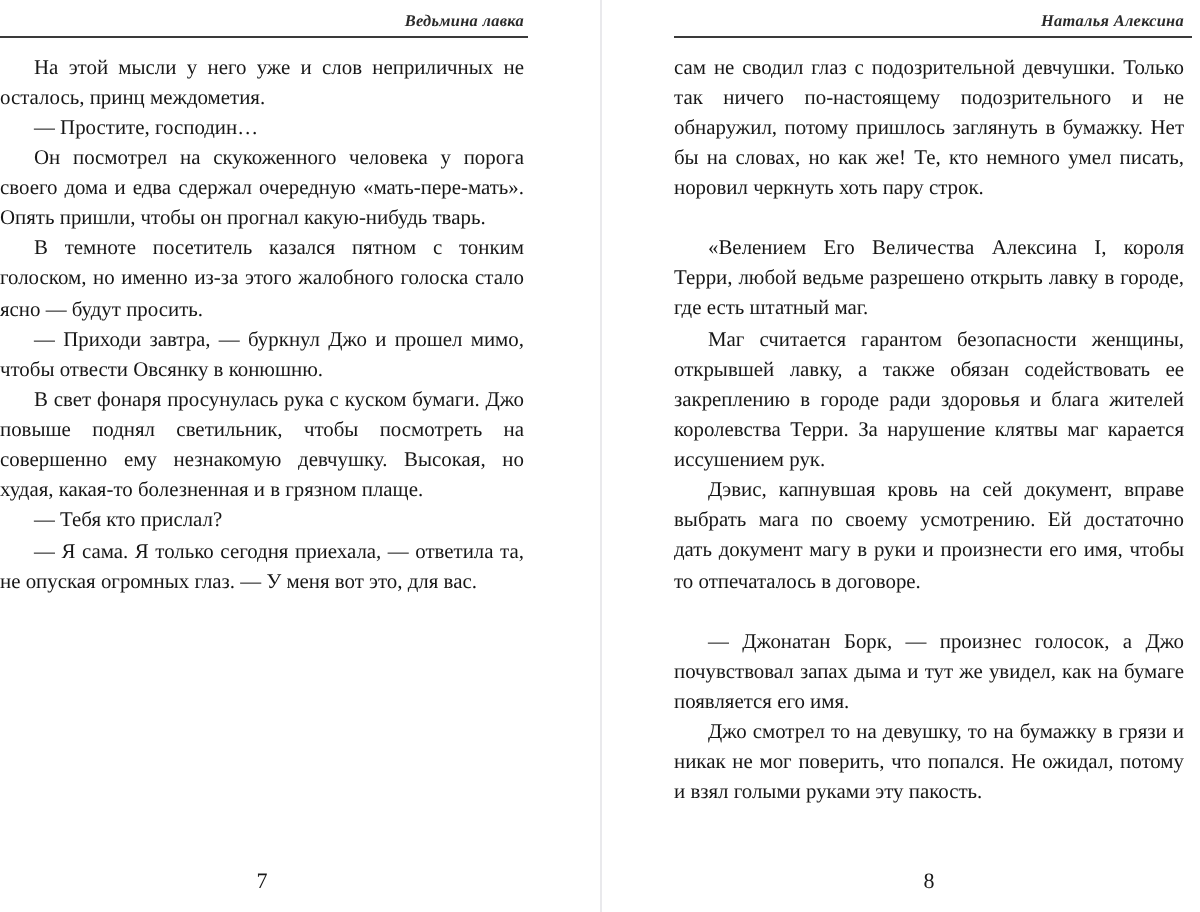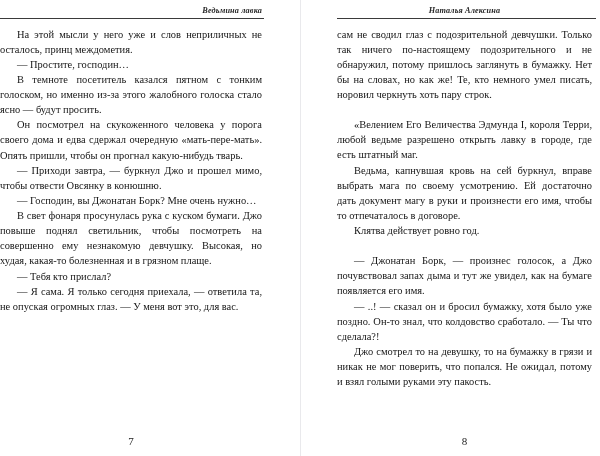--- a/index.html
+++ b/index.html
@@ -50,21 +50,21 @@
     font-style: italic;
     font-weight: bold;
     font-size: 8.2px;
     letter-spacing: 0.15px;
     color: #2a2a2a;
     padding-top: 6px;
     padding-bottom: 2.5px;
     white-space: nowrap;
   }
   .page-left .running-head { text-align: right; }
-  .page-right .running-head { text-align: center; }
+  .page-right .running-head { text-align: right; }
 
   .head-rule {
     height: 1px;
     background: #3a3a3a;
     margin-bottom: 8px;
   }
   .page-left .head-rule {
     margin-left: -40px;
     margin-right: -2px;
   }
@@ -116,41 +116,39 @@
 <div class="spread">
 
   <div class="gutter-line"></div>
 
   <div class="page page-left">
     <div class="running-head">Ведьмина лавка</div>
     <div class="head-rule"></div>
     <div class="body-text">
       <p>На этой мысли у него уже и слов неприличных не осталось, принц междометия.</p>
       <p>— Простите, господин…</p>
+      <p>Он посмотрел на скукоженного человека у порога своего дома и едва сдержал очередную «мать-пере-мать». Опять пришли, чтобы он прогнал какую-нибудь тварь.</p>
       <p>В темноте посетитель казался пятном с тонким голоском, но именно из-за этого жалобного голоска стало ясно — будут просить.</p>
-      <p>Он посмотрел на скукоженного человека у порога своего дома и едва сдержал очередную «мать-пере-мать». Опять пришли, чтобы он прогнал какую-нибудь тварь.</p>
       <p>— Приходи завтра, — буркнул Джо и прошел мимо, чтобы отвести Овсянку в конюшню.</p>
-      <p>— Господин, вы Джонатан Борк? Мне очень нужно…</p>
       <p>В свет фонаря просунулась рука с куском бумаги. Джо повыше поднял светильник, чтобы посмотреть на совершенно ему незнакомую девчушку. Высокая, но худая, какая-то болезненная и в грязном плаще.</p>
       <p>— Тебя кто прислал?</p>
       <p>— Я сама. Я только сегодня приехала, — ответила та, не опуская огромных глаз. — У меня вот это, для вас.</p>
 
     </div>
     <div class="folio">7</div>
   </div>
 
   <div class="page page-right">
     <div class="running-head">Наталья Алексина</div>
     <div class="head-rule"></div>
     <div class="body-text">
       <p class="no-indent">сам не сводил глаз с подозрительной девчушки. Только так ничего по-настоящему подозрительного и не обнаружил, потому пришлось заглянуть в бумажку. Нет бы на словах, но как же! Те, кто немного умел писать, норовил черкнуть хоть пару строк.</p>
-      <p class="spaced">«Велением Его Величества Эдмунда I, короля Терри, любой ведьме разрешено открыть лавку в городе, где есть штатный маг.</p>
-      <p>Ведьма, капнувшая кровь на сей буркнул, вправе выбрать мага по своему усмотрению. Ей достаточно дать документ магу в руки и произнести его имя, чтобы то отпечаталось в договоре.</p>
-      <p>Клятва действует ровно год.</p>
+      <p class="spaced">«Велением Его Величества Алексина I, короля Терри, любой ведьме разрешено открыть лавку в городе, где есть штатный маг.</p>
+      <p>Маг считается гарантом безопасности женщины, открывшей лавку, а также обязан содействовать ее закреплению в городе ради здоровья и блага жителей королевства Терри. За нарушение клятвы маг карается иссушением рук.</p>
+      <p>Дэвис, капнувшая кровь на сей документ, вправе выбрать мага по своему усмотрению. Ей достаточно дать документ магу в руки и произнести его имя, чтобы то отпечаталось в договоре.</p>
       <p class="spaced">— Джонатан Борк, — произнес голосок, а Джо почувствовал запах дыма и тут же увидел, как на бумаге появляется его имя.</p>
-      <p>— ..! — сказал он и бросил бумажку, хотя было уже поздно. Он-то знал, что колдовство сработало. — Ты что сделала?!</p>
       <p>Джо смотрел то на девушку, то на бумажку в грязи и никак не мог поверить, что попался. Не ожидал, потому и взял голыми руками эту пакость.</p>
 
     </div>
     <div class="folio">8</div>
   </div>
 
 </div>
 
 </body></html>

